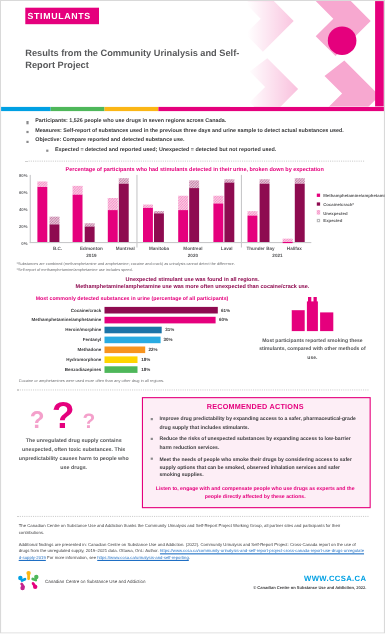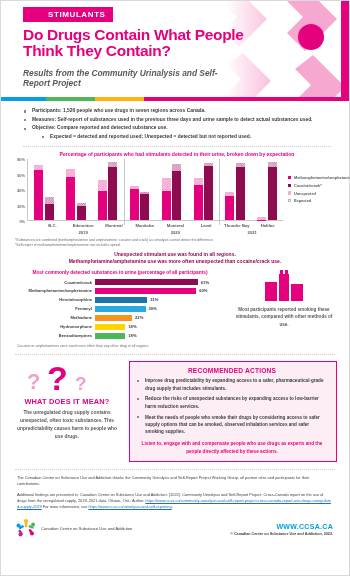--- a/index.html
+++ b/index.html
@@ -35,43 +35,42 @@
     background: linear-gradient(to right, #ffffff 20%, rgba(255,255,255,0));
     z-index: 3;
   }
   .tag {
     display: inline-block;
     background: #e5007d;
     color: #ffffff;
     font-size: 8px;
     font-weight: bold;
     letter-spacing: 0.6px;
-    padding: 3px 7px 3px 25px;
+    padding: 3px 7px 3px 2px;
     margin: 6px 0 0 22px;
     position: relative; z-index: 4;
   }
   .title {
     margin: 5px 0 0 22px;
     color: #e5007d;
     font-size: 15.5px;
     font-weight: bold;
     line-height: 1.06;
     letter-spacing: -0.3px;
     position: relative; z-index: 4;
     max-width: 230px;
   }
   .subtitle {
-    margin: 8px 0 0 22px;
+    margin: 21px 0 0 22px;
     color: #58595b;
     font-size: 8.4px;
     font-weight: bold;
     line-height: 1.25;
     position: relative; z-index: 4;
     max-width: 215px;
-    font-style: italic;
   }
   .colorbar { display: flex; height: 4px; width: 100%; }
   .colorbar div:nth-child(1) { width: 12.8%; background: #00a0e3; }
   .colorbar div:nth-child(2) { width: 14.2%; background: #4eb75a; }
   .colorbar div:nth-child(3) { width: 14.2%; background: #fbb615; }
   .colorbar div:nth-child(4) { flex: 1; background: #e5007d; }
 
   
   .about { padding: 6px 18px 0 22px; }
   .about h2 {
@@ -295,21 +294,20 @@
           <polygon points="96,-14 128,18 96,50 78,32 94,16 78,0"></polygon>
           <polygon points="34,52 62,80 34,108 18,92 32,78 18,64"></polygon>
           <polygon points="104,54 136,86 104,118 86,100 102,84 86,68"></polygon>
         </g>
         <circle cx="102" cy="36" r="13" fill="#e5007d"></circle>
         <rect x="132" y="0" width="8" height="96" fill="#e5007d"></rect>
       </svg>
       <div class="header-fade"></div>
     </div>
     <div class="tag">STIMULANTS</div>
-    <div class="title">Do Drugs Contain What People Think They Contain?</div>
     <div class="subtitle">Results from the Community Urinalysis and Self-Report Project</div>
   </div>
 
   <div class="colorbar">
     <div></div>
     <div></div>
     <div></div>
     <div></div>
   </div>
 
@@ -540,21 +538,20 @@
 
   <div class="hr-dash2"></div>
 
   <div class="lower">
     <div class="meaning">
       <div class="qmarks">
         <span class="qm a">?</span>
         <span class="qm b">?</span>
         <span class="qm c">?</span>
       </div>
-      <h3>WHAT DOES IT MEAN?</h3>
       <p>The unregulated drug supply contains unexpected, often toxic substances. This unpredictability causes harm to people who use drugs.</p>
     </div>
     <div class="actions">
       <h3>RECOMMENDED ACTIONS</h3>
       <ul>
         <li>Improve drug predictability by expanding access to a safer, pharmaceutical-grade drug supply that includes stimulants.</li>
         <li>Reduce the risks of unexpected substances by expanding access to low-barrier harm reduction services.</li>
         <li>Meet the needs of people who smoke their drugs by considering access to safer supply options that can be smoked, observed inhalation services and safer smoking supplies.</li>
       </ul>
       <div class="closing">Listen to, engage with and compensate people who use drugs as experts and the people directly affected by these actions.</div>

